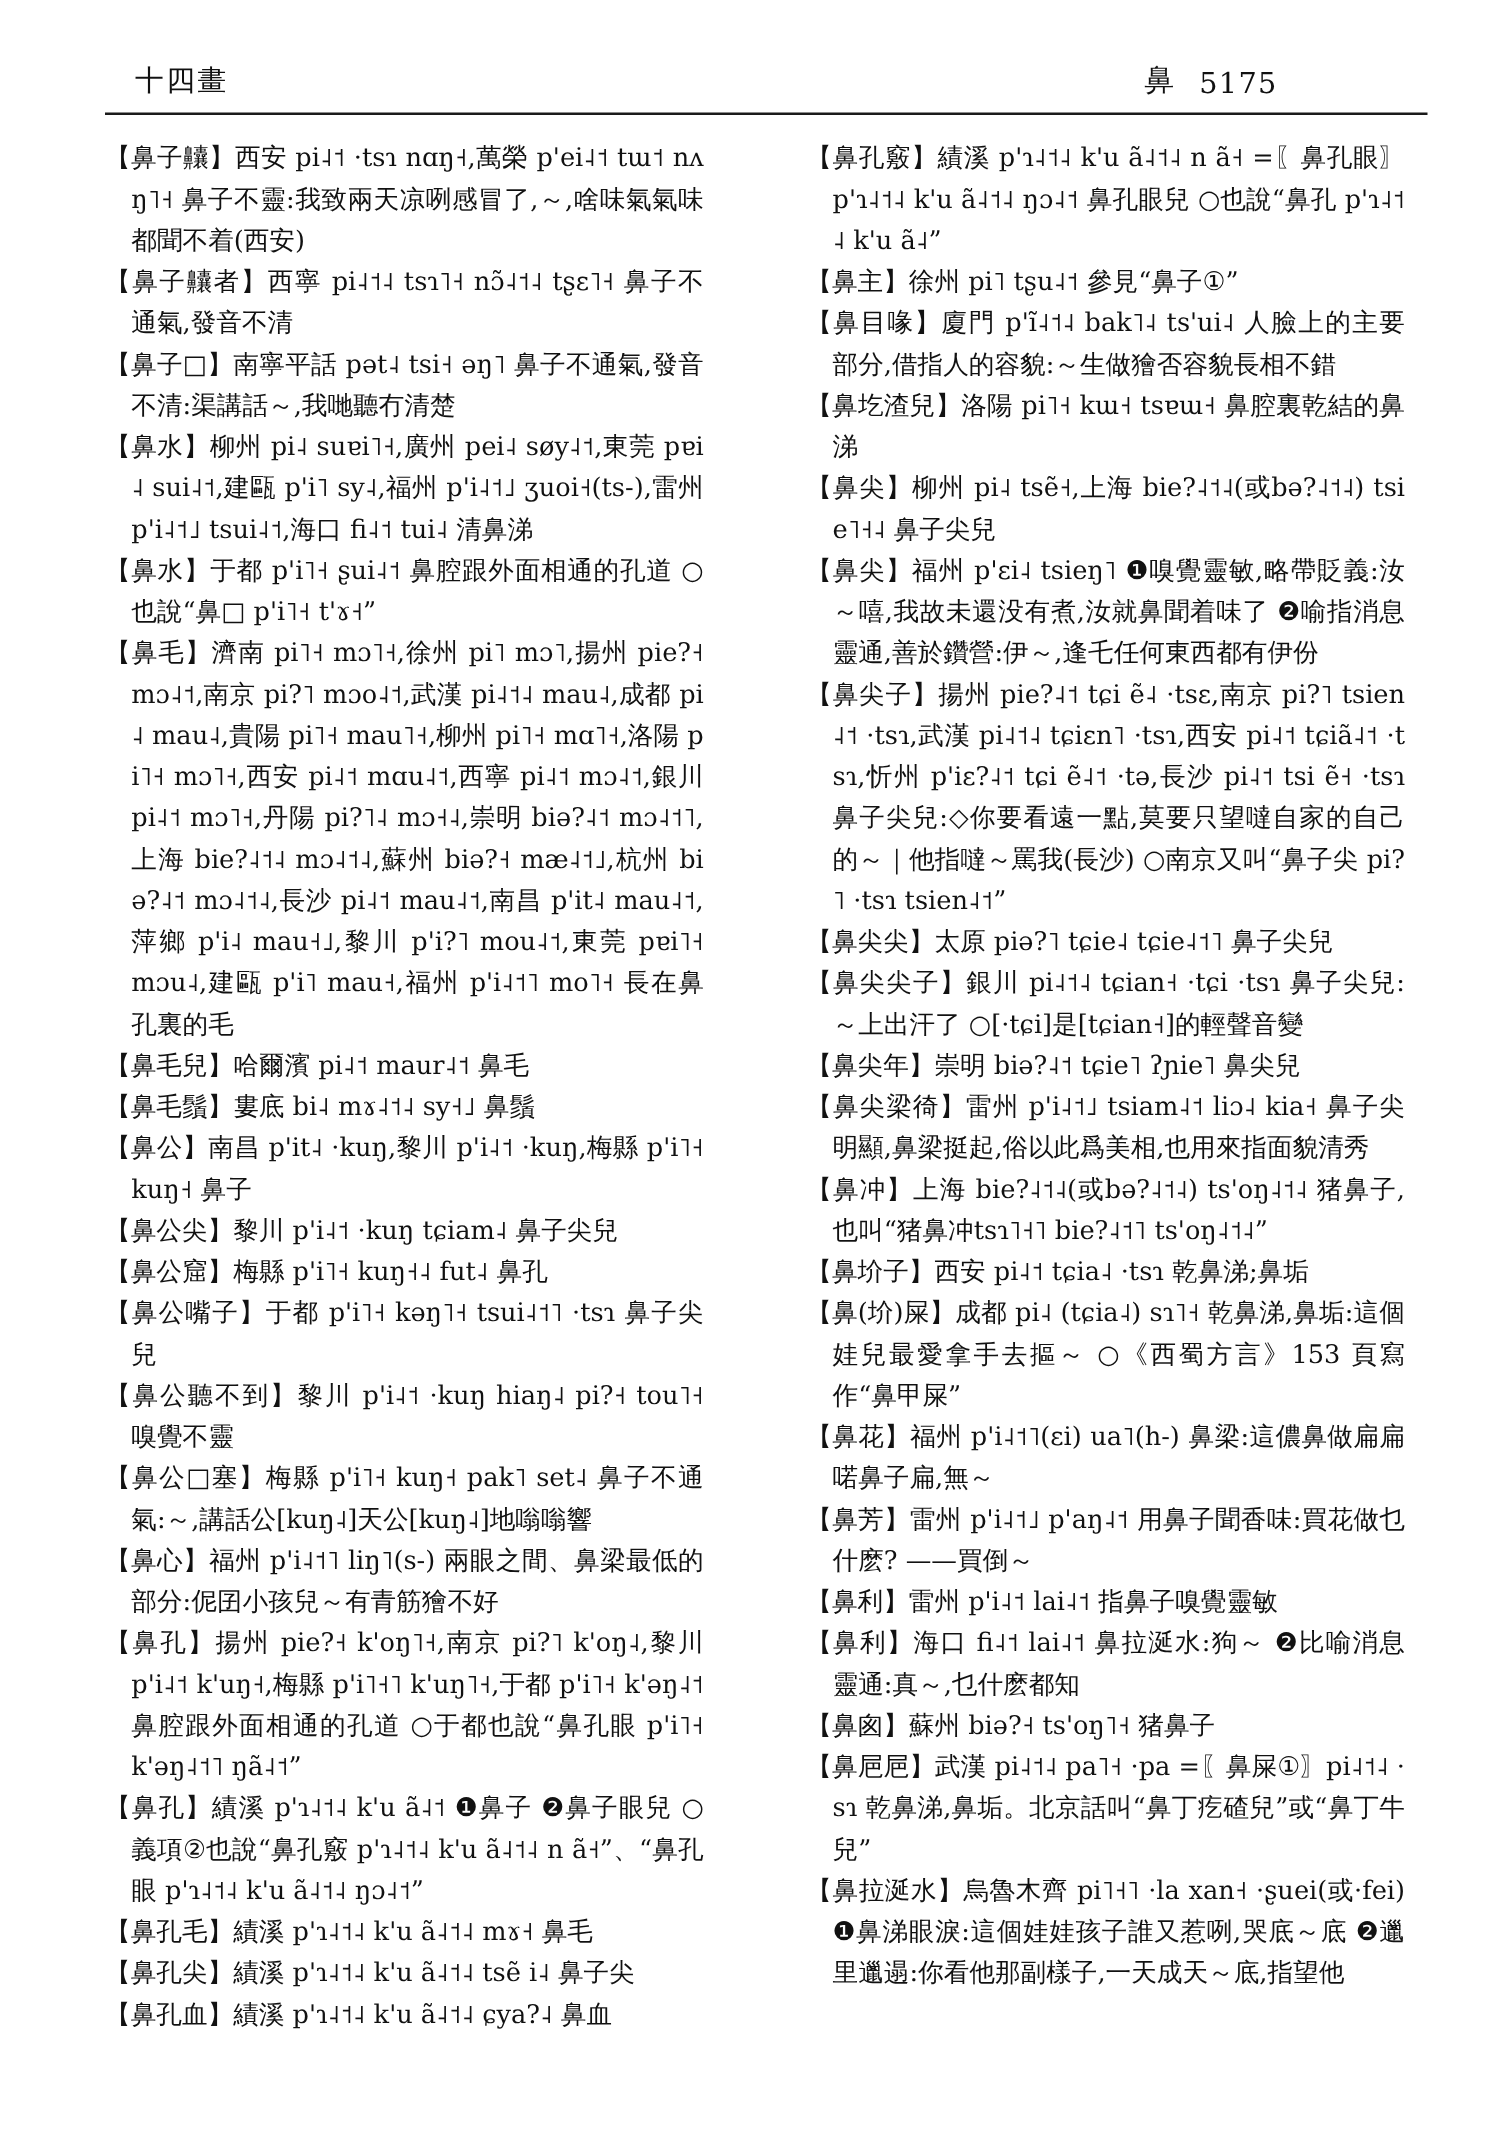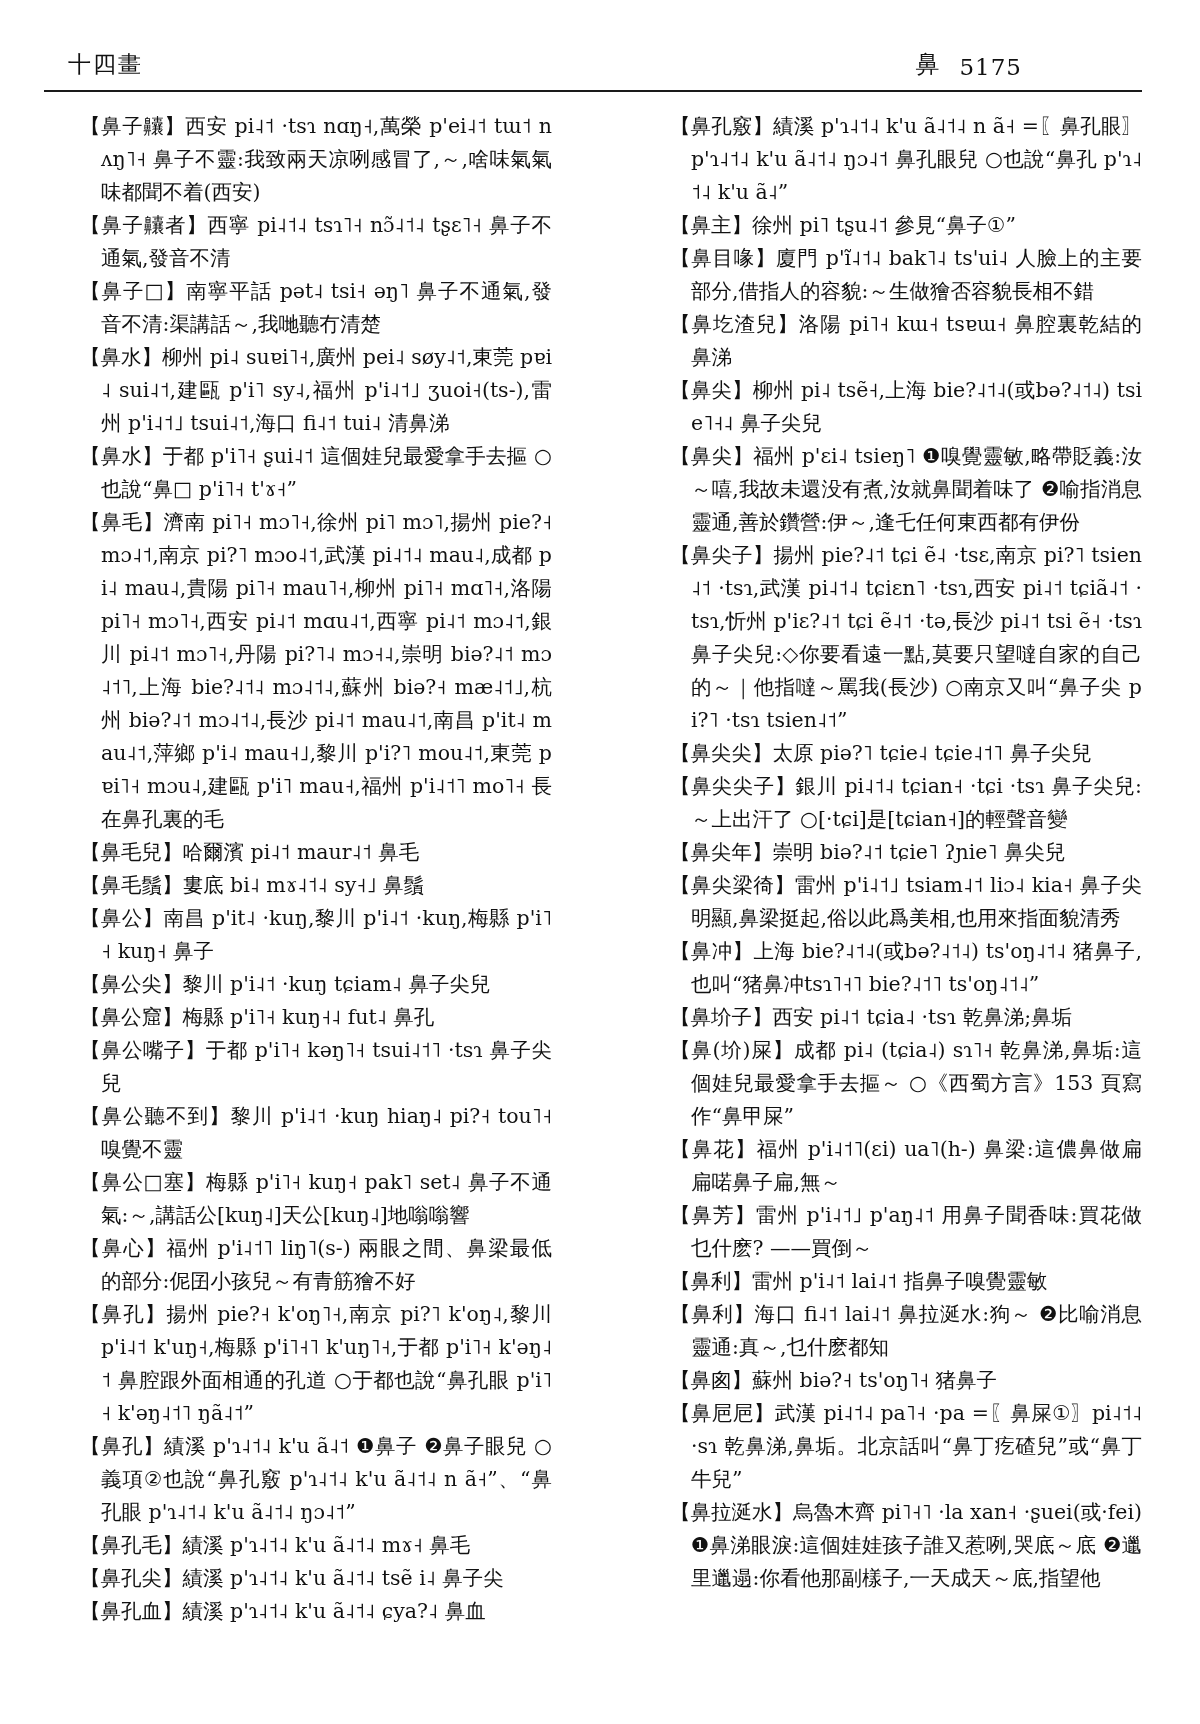--- a/index.html
+++ b/index.html
@@ -1,27 +1,27 @@
 <!DOCTYPE html>
 <html><head>
 <meta charset="utf-8">
 <style>
   html,body{margin:0;padding:0;background:#ffffff;color:#111;}
   body{width:1200px;height:1724px;overflow:hidden;
        font-family:"DejaVu Serif","DejaVu Sans",serif;}
-  .page{padding:48px 58px 30px 44px;}
+  .page{padding:48px 58px 30px 84px;}
   .header{display:flex;justify-content:space-between;align-items:flex-end;
           font-size:23px;letter-spacing:2px;padding:0 2px 0 24px;}
   .header-right{display:flex;align-items:flex-end;gap:18px;padding-right:118px;}
   .header-right .word{font-size:24px;}
   .header-right .pagenum{font-size:23px;font-family:"DejaVu Serif",serif;letter-spacing:1px;}
   .rule{border:none;border-top:2.5px solid #1a1a1a;margin:10px 0 18px 0;}
   .columns{display:flex;gap:82px;}
   .col{width:479px;font-size:20.5px;line-height:33px;text-align:justify;
-       text-justify:inter-character;margin-left:36px;}
+       text-justify:inter-character;}
   .entry{margin:0;padding-left:21px;text-indent:-21px;
          word-break:break-all;overflow-wrap:anywhere;}
 </style>
 </head>
 <body>
 
 <div class="page">
   <div class="header">
     <span class="section">十四畫</span>
     <span class="header-right">
@@ -29,21 +29,21 @@
       <span class="pagenum">5175</span>
     </span>
   </div>
   <hr class="rule">
   <div class="columns">
     <div class="col">
         <p class="entry">【鼻子齉】西安 pi˨˦ ·tsɿ nɑŋ˧,萬榮 p'ei˨˦ tɯ˦ nʌŋ˥˧ 鼻子不靈:我致兩天凉咧感冒了,～,啥味氣氣味都聞不着(西安)</p>
         <p class="entry">【鼻子齉者】西寧 pi˨˦˨ tsɿ˥˧ nɔ̃˨˦˨ tʂɛ˥˧ 鼻子不通氣,發音不清</p>
         <p class="entry">【鼻子□】南寧平話 pət˨ tsi˧ əŋ˥ 鼻子不通氣,發音不清:渠講話～,我哋聽冇清楚</p>
         <p class="entry">【鼻水】柳州 pi˨ suɐi˥˧,廣州 pei˨ søy˨˦,東莞 pɐi˨ sui˨˦,建甌 p'i˥ sy˨,福州 p'i˨˦˩ ʒuoi˧(ts-),雷州 p'i˨˦˩ tsui˨˦,海口 fi˨˦ tui˨ 清鼻涕</p>
-        <p class="entry">【鼻水】于都 p'i˥˧ ʂui˨˦ 這個娃兒最愛拿手去摳 ○也說“鼻□ p'i˥˧ t'ɤ˧”</p>
+        <p class="entry">【鼻水】于都 p'i˥˧ ʂui˨˦ 鼻腔跟外面相通的孔道 ○也說“鼻□ p'i˥˧ t'ɤ˧”</p>
         <p class="entry">【鼻毛】濟南 pi˥˧ mɔ˥˧,徐州 pi˥ mɔ˥,揚州 pie?˧ mɔ˨˦,南京 pi?˥ mɔo˨˦,武漢 pi˨˦˨ mau˨,成都 pi˨ mau˨,貴陽 pi˥˧ mau˥˧,柳州 pi˥˧ mɑ˥˧,洛陽 pi˥˧ mɔ˥˧,西安 pi˨˦ mɑu˨˦,西寧 pi˨˦ mɔ˨˦,銀川 pi˨˦ mɔ˥˧,丹陽 pi?˥˨ mɔ˧˨,崇明 biə?˨˦ mɔ˨˦˥,上海 bie?˨˦˨ mɔ˨˦˨,蘇州 biə?˧ mæ˨˦˩,杭州 biə?˨˦ mɔ˨˦˨,長沙 pi˨˦ mau˨˦,南昌 p'it˨ mau˨˦,萍鄉 p'i˨ mau˧˩,黎川 p'i?˥ mou˨˦,東莞 pɐi˥˧ mɔu˨,建甌 p'i˥ mau˧,福州 p'i˨˦˥ mo˥˧ 長在鼻孔裏的毛</p>
         <p class="entry">【鼻毛兒】哈爾濱 pi˨˦ maur˨˦ 鼻毛</p>
         <p class="entry">【鼻毛鬚】婁底 bi˨ mɤ˨˦˨ sy˧˩ 鼻鬚</p>
         <p class="entry">【鼻公】南昌 p'it˨ ·kuŋ,黎川 p'i˨˦ ·kuŋ,梅縣 p'i˥˧ kuŋ˧ 鼻子</p>
         <p class="entry">【鼻公尖】黎川 p'i˨˦ ·kuŋ tɕiam˨ 鼻子尖兒</p>
         <p class="entry">【鼻公窟】梅縣 p'i˥˧ kuŋ˧˨ fut˨ 鼻孔</p>
         <p class="entry">【鼻公嘴子】于都 p'i˥˧ kəŋ˥˧ tsui˨˦˥ ·tsɿ 鼻子尖兒</p>
         <p class="entry">【鼻公聽不到】黎川 p'i˨˦ ·kuŋ hiaŋ˨ pi?˧ tou˥˧ 嗅覺不靈</p>
         <p class="entry">【鼻公□塞】梅縣 p'i˥˧ kuŋ˧ pak˥ set˨ 鼻子不通氣:～,講話公[kuŋ˨]天公[kuŋ˨]地嗡嗡響</p>
         <p class="entry">【鼻心】福州 p'i˨˦˥ liŋ˥(s-) 兩眼之間、鼻梁最低的部分:伲囝小孩兒～有青筋獪不好</p>

